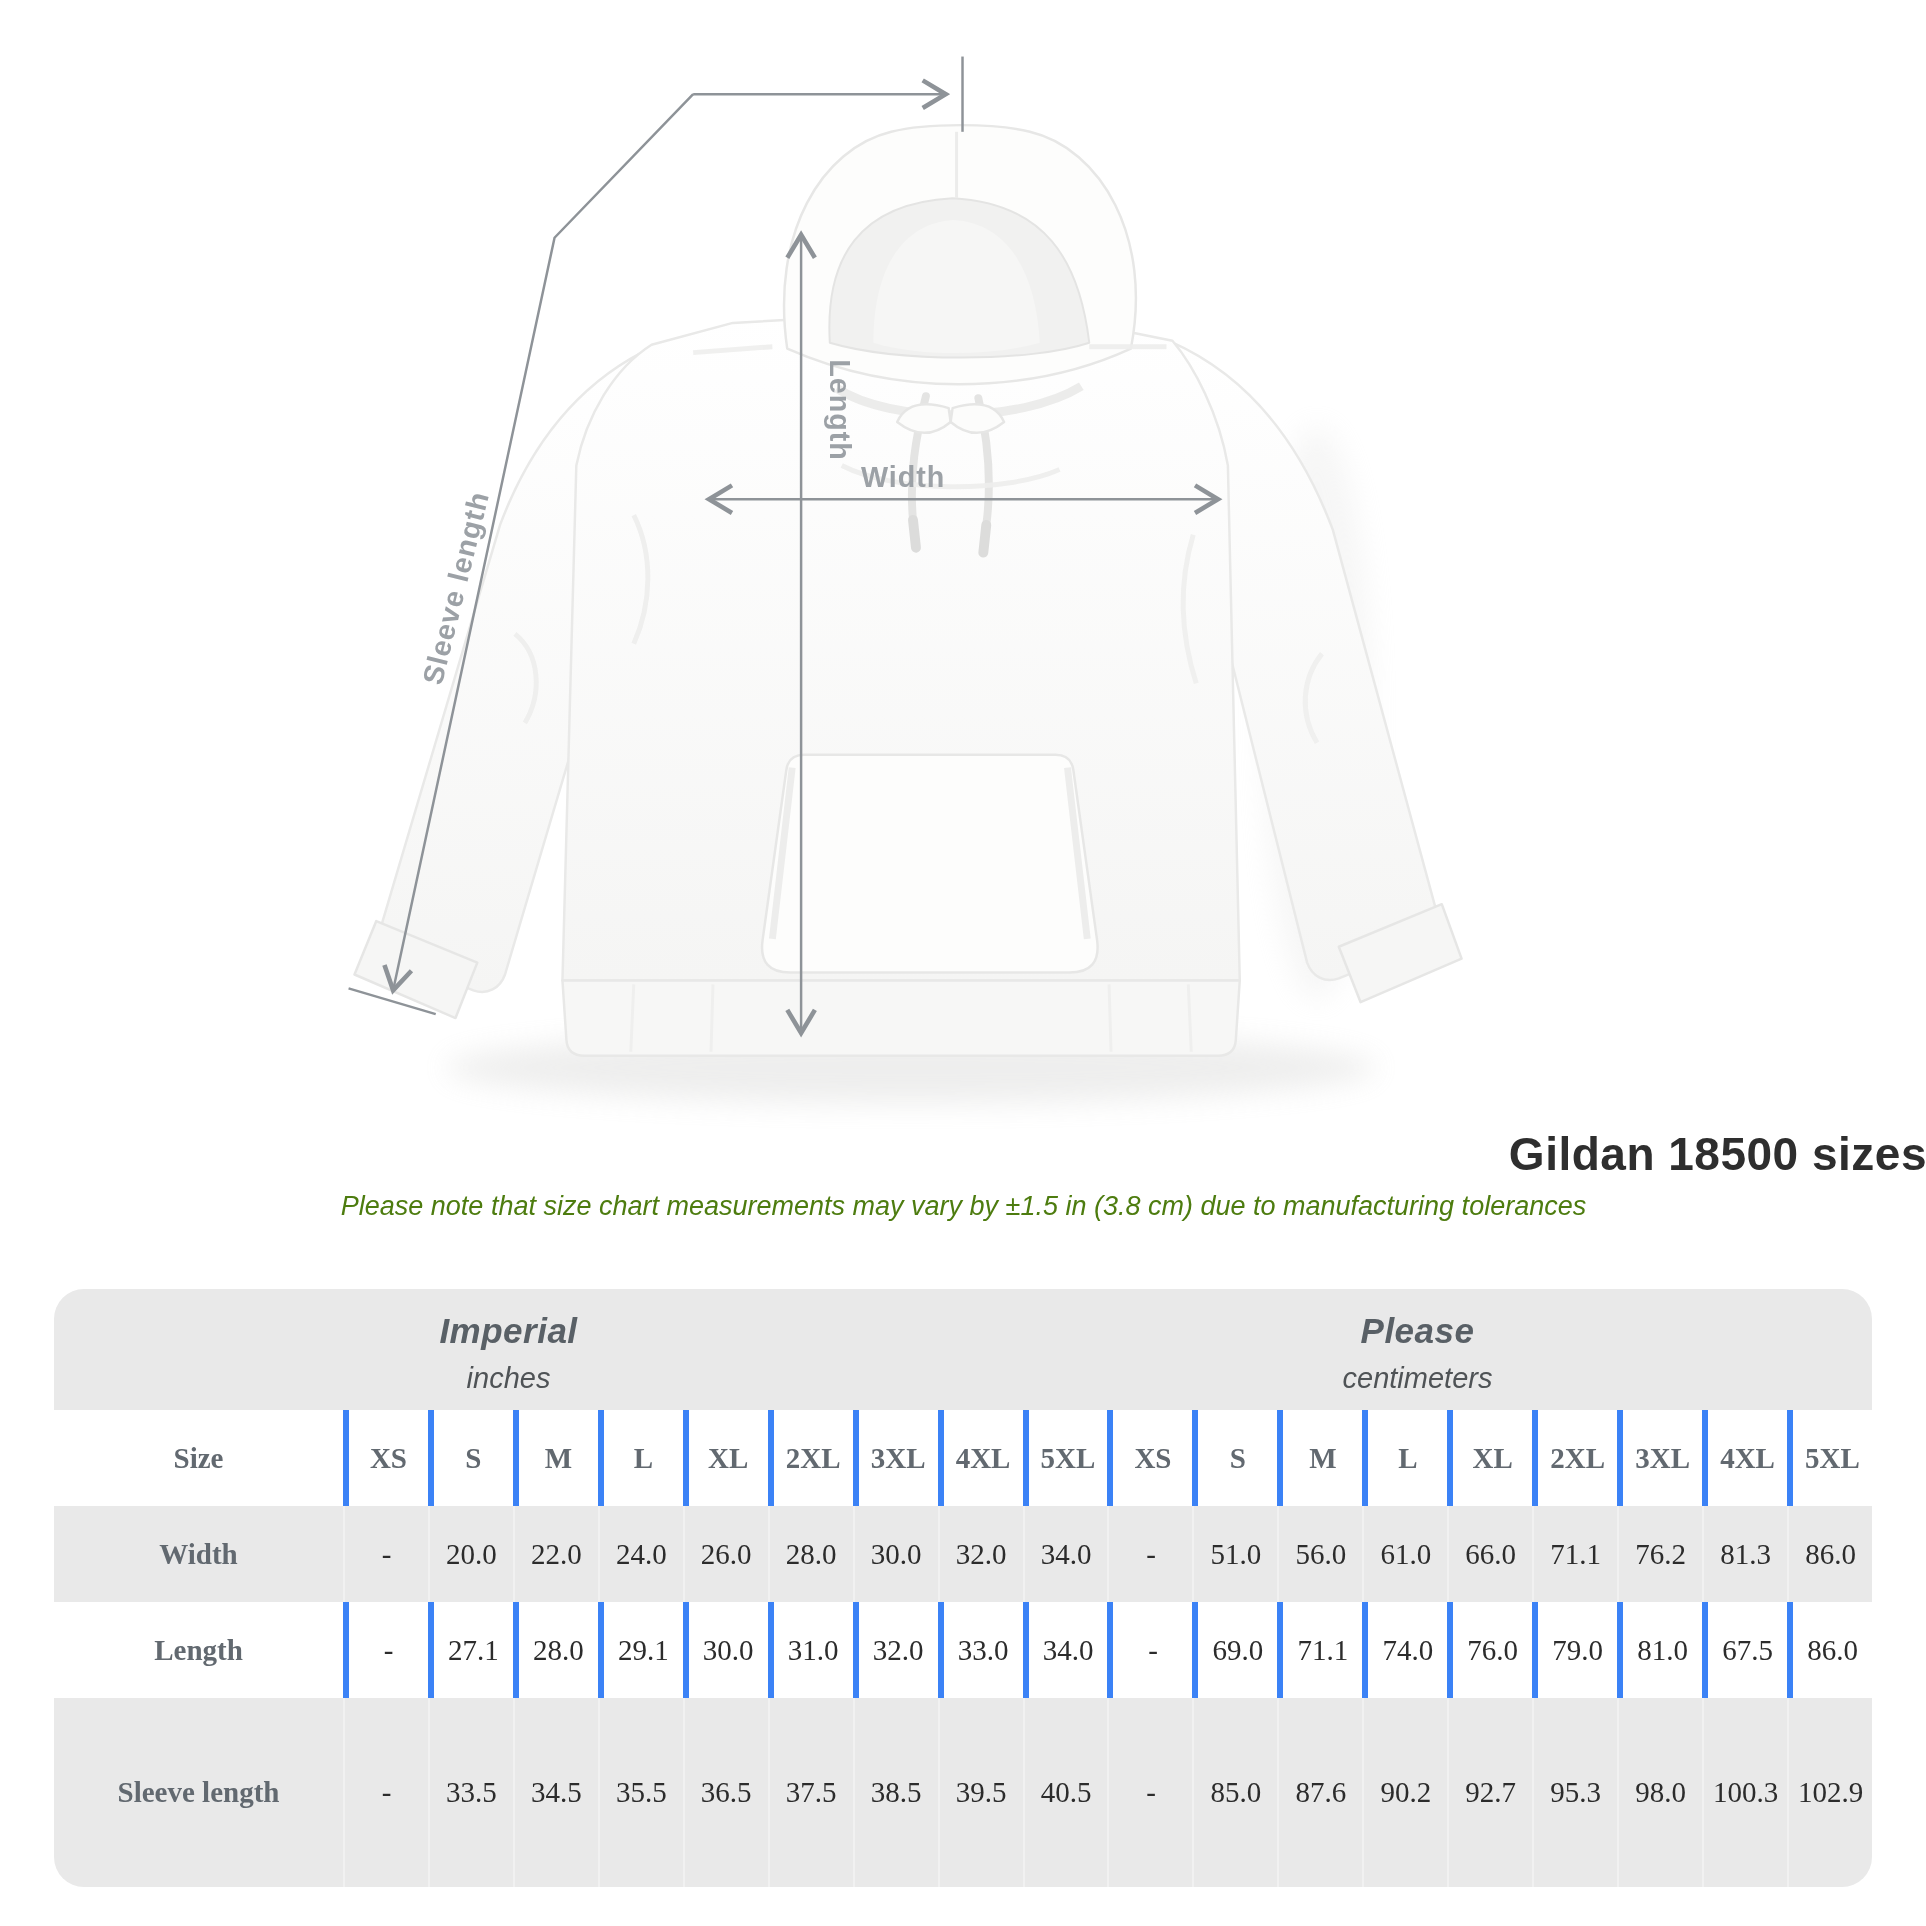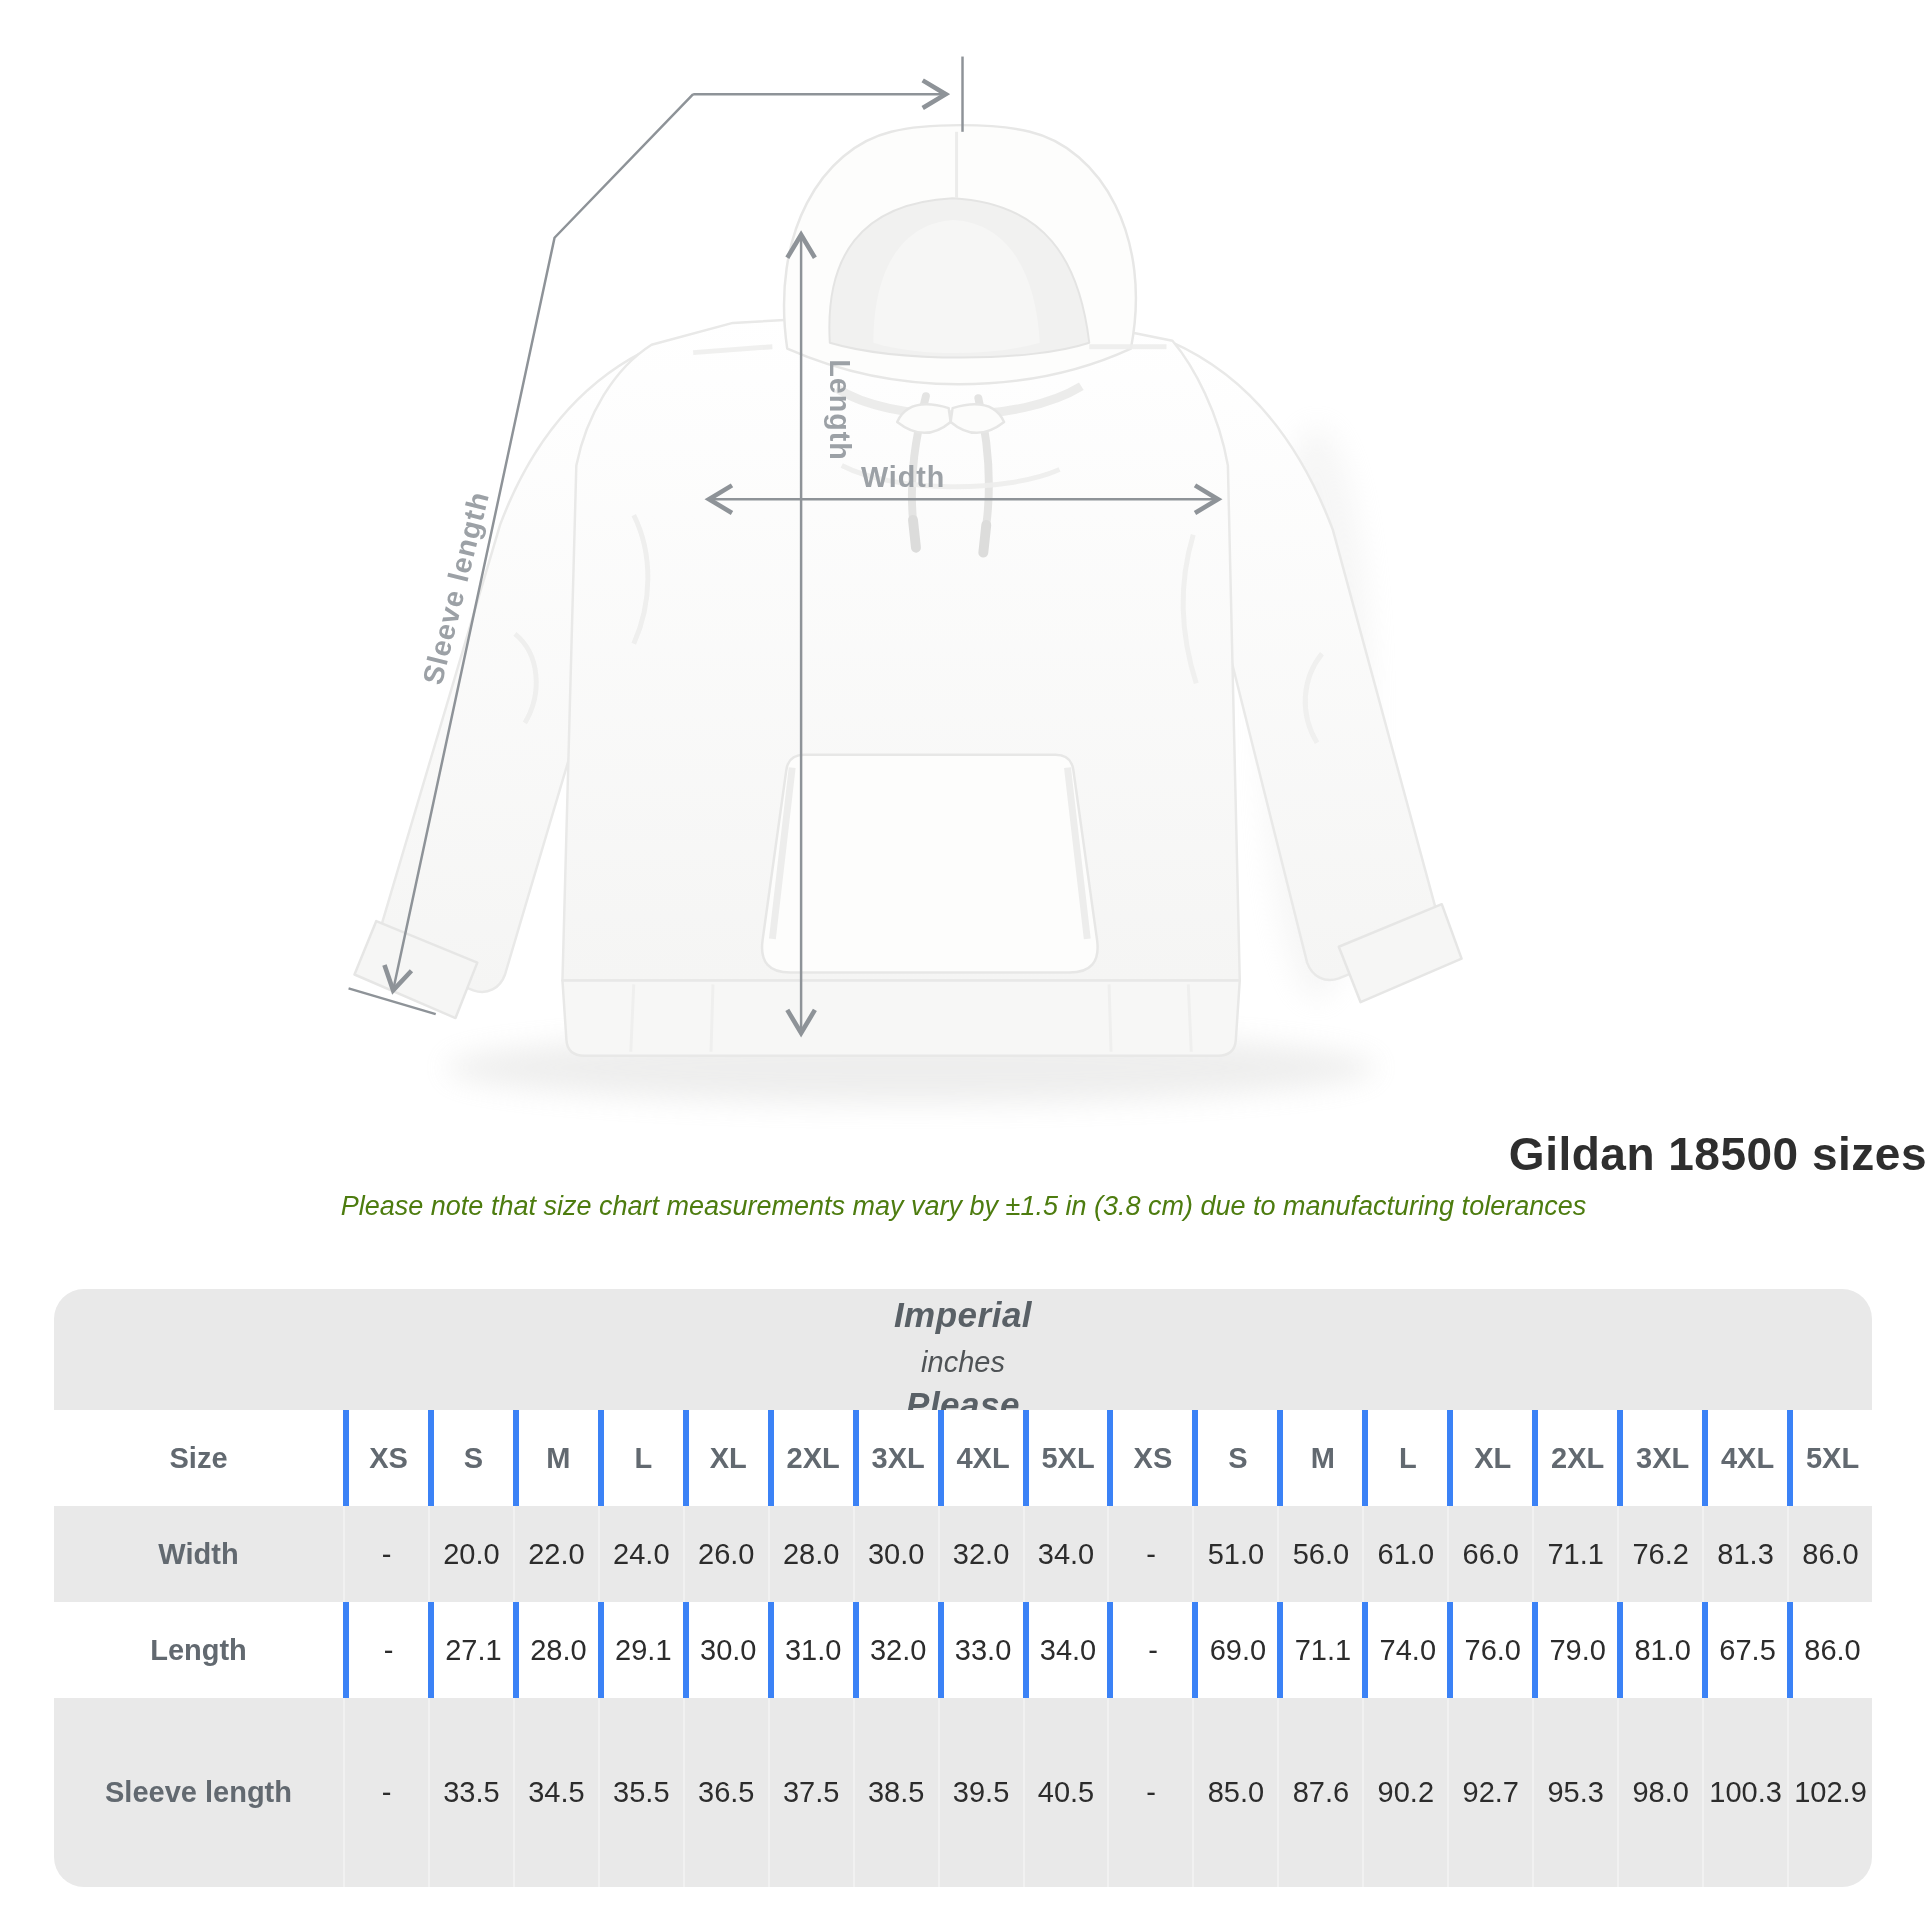--- a/index.html
+++ b/index.html
@@ -14,26 +14,26 @@
   }
   .page-note{
     position:absolute;top:1191px;left:0;width:100%;text-align:center;
     font-size:27px;font-style:italic;color:#4d7c0f;
   }
   .size-table{
     position:absolute;left:54px;top:1289px;width:1818px;height:598px;
     background:#e9e9e9;border-radius:30px;overflow:hidden;
     display:flex;flex-direction:column;
   }
-  .trow{width:100%;box-sizing:border-box;flex-direction:column;}
+  .trow{width:100%;box-sizing:border-box;}
   .group-row{height:121px;display:flex;}
   .group{flex:1;display:flex;flex-direction:column;align-items:center;justify-content:center;gap:11px;padding-top:6px;}
   .group-label{font-size:35px;font-weight:bold;font-style:italic;color:#596066;letter-spacing:0.5px;}
   .group-sub{font-size:29px;font-style:italic;color:#4f5356;}
-  .grid{display:grid;grid-template-columns:289px repeat(18,1fr);height:96px;}
+  .grid{display:grid;grid-template-columns:289px repeat(18,1fr);height:96px;font-family:Liberation Serif, serif;}
   .grid.last{flex:1;}
   .white{background:#ffffff;}
   .gray{background:transparent;}
   .cell{display:flex;align-items:center;justify-content:center;font-size:29px;color:#2c2c2c;}
   .white .cell + .cell{border-left:6px solid #3b82f6;}
   .gray  .cell + .cell{border-left:2px solid #f1f1f1;}
   .cell.rlabel,.cell.head{font-weight:bold;color:#626970;}
   svg text{font-family:"Liberation Sans",sans-serif;}
   .measure-label{font-size:29px;font-weight:bold;fill:#9ca1a6;letter-spacing:1px;}
 </style>

